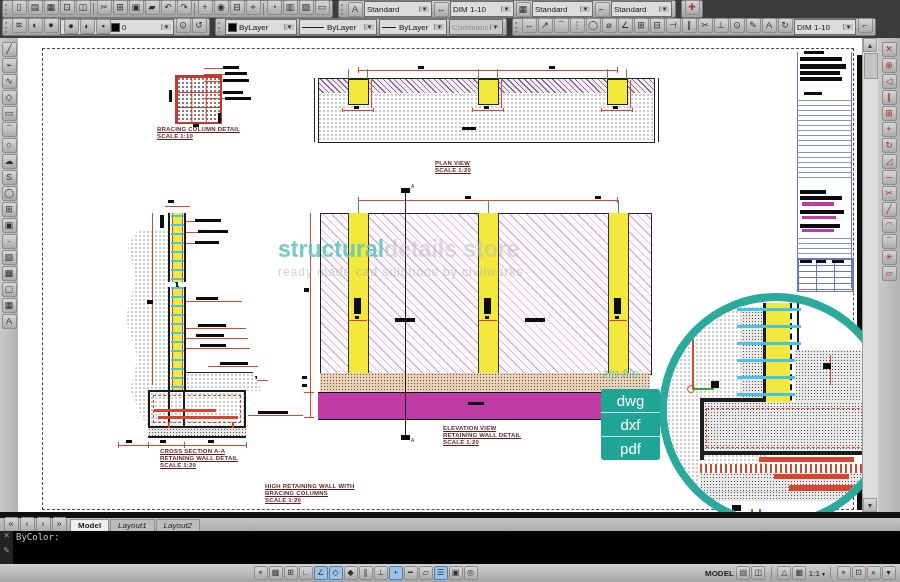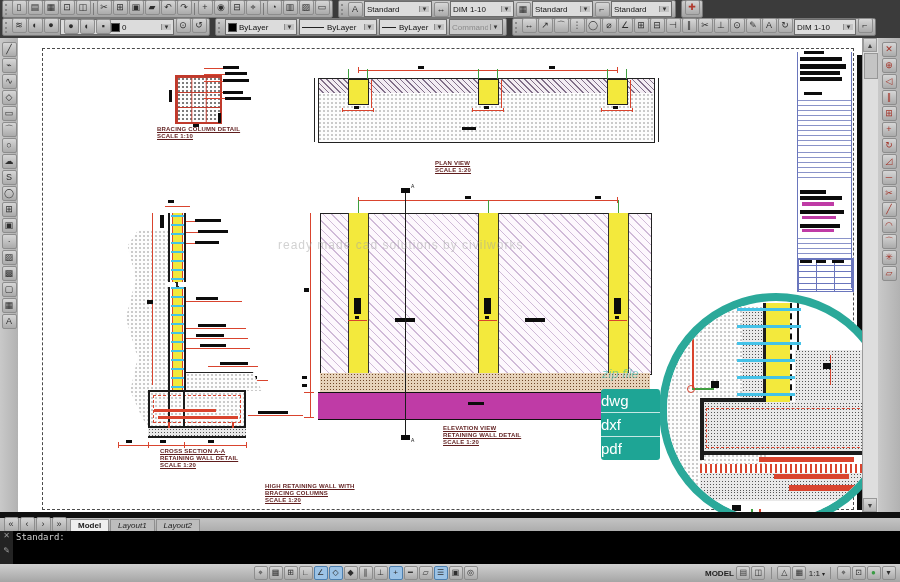--- a/index.html
+++ b/index.html
@@ -43,21 +43,21 @@
   .ruled{position:absolute;background-image:repeating-linear-gradient(180deg,#8a93c9 0 1px,transparent 1px 5px);}
   
   #wm{position:absolute;left:260px;top:198px;z-index:25;pointer-events:none;}
   #wm .l1{font-size:23px;font-weight:bold;letter-spacing:0;}
   #wm .l1 .b{color:rgba(94,197,188,.88);}
   #wm .l1 .f{color:rgba(185,185,185,.5);}
   #wm .l2{font-size:12px;color:rgba(165,165,165,.5);margin-top:2px;letter-spacing:1px;}
   #zip{position:absolute;left:584px;top:328px;z-index:26;font-size:13px;font-style:italic;color:rgba(61,181,168,.6);}
   
   #badges{position:absolute;left:583px;top:351px;width:59px;z-index:40;border-radius:3px;overflow:hidden;}
-  #badges .badge{height:23px;background:#1ea595;color:#fff;font-size:15px;line-height:23px;text-align:left;border-bottom:1px solid rgba(255,255,255,.75);}
+  #badges .badge{height:23px;background:#1ea595;color:#fff;font-size:15px;line-height:23px;text-align:center;border-bottom:1px solid rgba(255,255,255,.75);}
   #badges .badge:last-child{border-bottom:none;}
   
   #circle{position:absolute;left:641px;top:255px;width:234px;height:234px;border:8px solid #2ba99a;border-radius:50%;
           background:#fff;box-sizing:border-box;overflow:hidden;z-index:30;}
   
   #vscroll{position:absolute;left:862px;top:38px;width:16px;height:474px;background:#dedede;border-left:1px solid #9a9a9a;box-sizing:border-box;}
   .scrbtn{width:14px;height:14px;font-size:7px;line-height:14px;text-align:center;color:#444;background:linear-gradient(#d9d9d9,#b5b5b5);border:1px solid #999;box-sizing:border-box;}
   #scrthumb{position:absolute;left:1px;top:15px;width:14px;height:26px;background:#c4c4c4;border:1px solid #979797;box-sizing:border-box;}
   
   #bottomstrip{position:absolute;left:0;top:512px;width:900px;height:6px;background:#101010;}
@@ -425,20 +425,21 @@
       <div class="mbar" style="left:784px;top:191px;width:32px;height:3px;"></div>
       <div class="ruled" style="left:780px;top:200px;width:53px;height:16px;"></div>
       <div class="abs" style="left:779px;top:220px;width:55px;height:32px;border:1px solid #6a76bd;
            background-image:repeating-linear-gradient(90deg,#6a76bd 0 1px,transparent 1px 18px),repeating-linear-gradient(180deg,#6a76bd 0 1px,transparent 1px 6px);"></div>
       <div class="bar" style="left:782px;top:222px;width:12px;height:3px;"></div>
       <div class="bar" style="left:798px;top:222px;width:10px;height:3px;"></div>
       <div class="bar" style="left:814px;top:222px;width:12px;height:3px;"></div>
     </div>
 
     <div id="wm">
+      <div class="l1"><span class="b">structural</span><span class="f">details store</span></div>
       <div class="l2">ready made cad solutions by civilworks</div>
     </div>
     <div id="zip">zip file</div>
 
     <div id="circle">
 
       <div class="blln" style="left:130px;top:0;width:1px;height:14px;"></div>
       <div class="blln" style="left:184px;top:0;width:1px;height:14px;"></div>
       <div class="abs" style="left:174px;top:0;width:2px;height:20px;border-left:2px dashed #111;"></div>
       <div class="bar" style="left:190px;top:0;width:6px;height:34px;"></div>
@@ -508,21 +509,21 @@
     <span class="tab active">Model</span>
     <span class="tab">Layout1</span>
     <span class="tab">Layout2</span>
   </div>
 
   <div id="cmdpanel">
     <div id="cmdgutter">
       <div>✕</div>
       <div style="margin-top:6px;">✎</div>
     </div>
-    <div id="cmdhist">Standard:</div>
+    <div id="cmdhist">ByColor:</div>
   </div>
 
   <div id="statusbar">
     <span id="statusleft">
         <span class="tbtn">⌖</span>
         <span class="tbtn">▦</span>
         <span class="tbtn">⊞</span>
         <span class="tbtn">∟</span>
         <span class="tbtn act">∠</span>
         <span class="tbtn act">◇</span>

